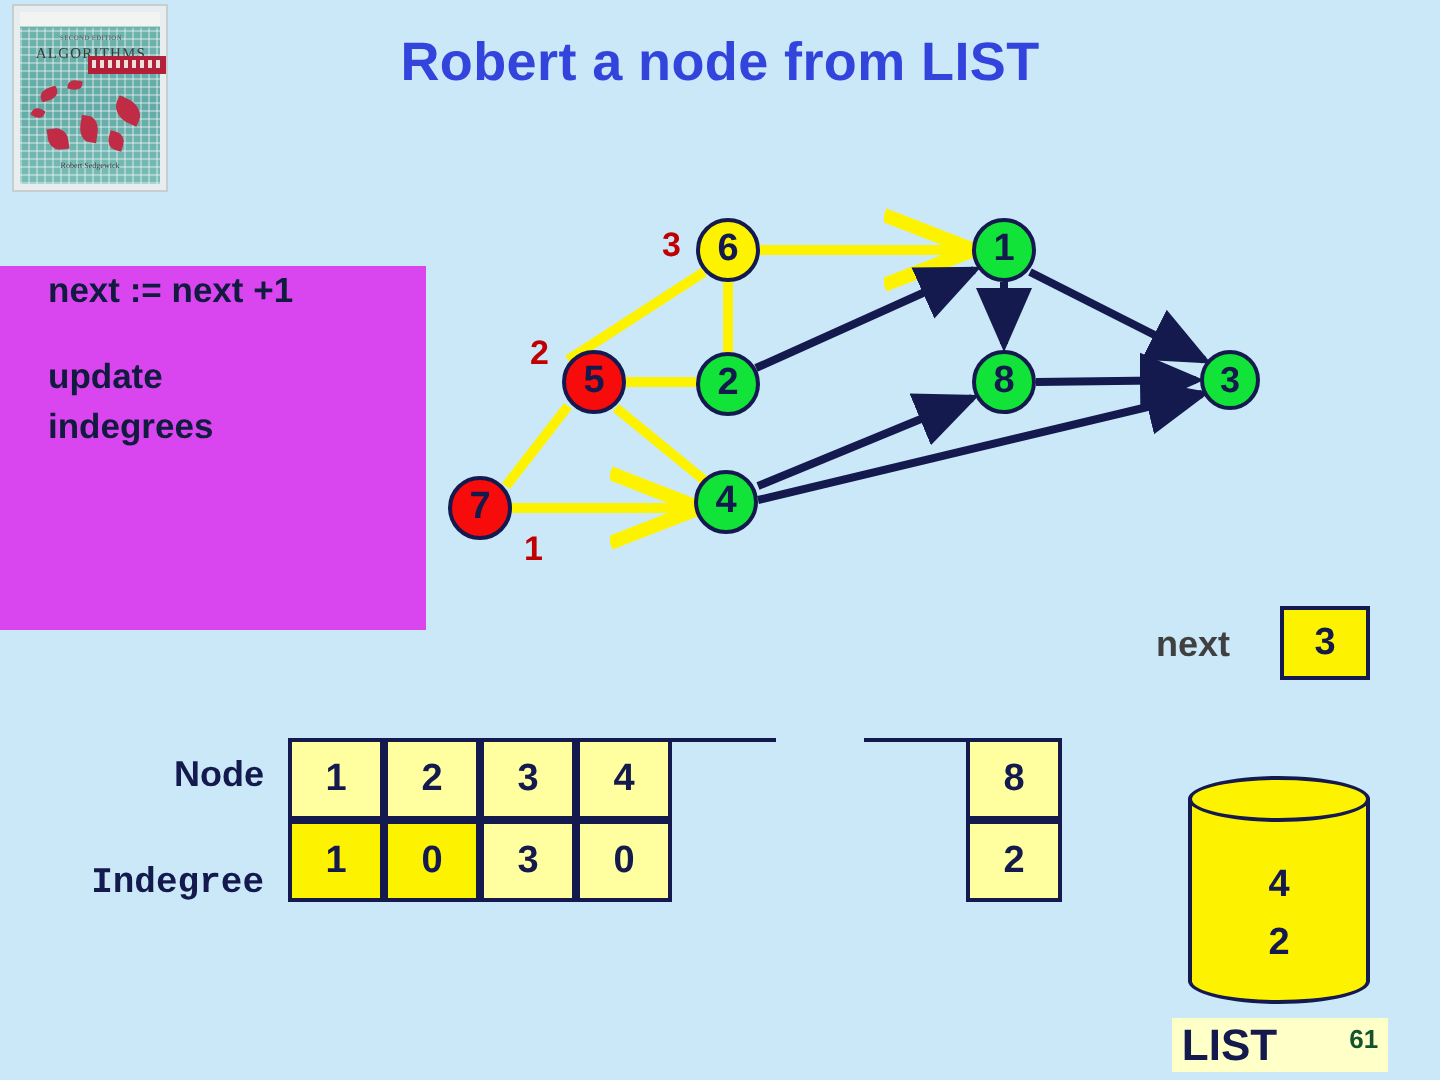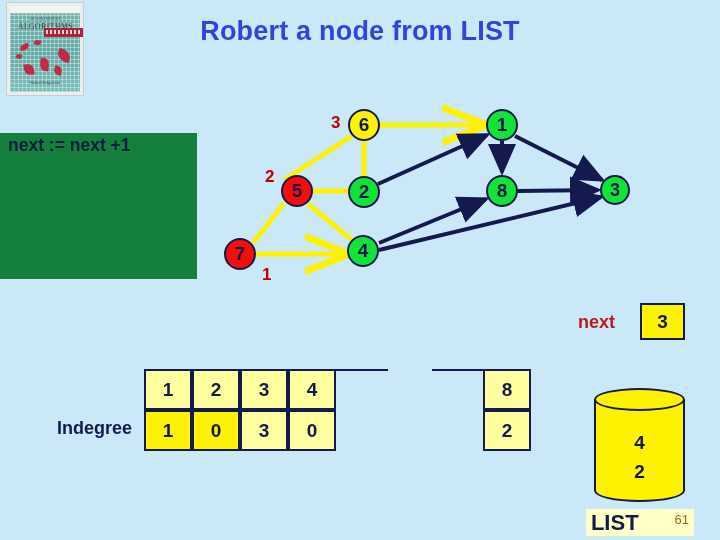--- a/index.html
+++ b/index.html
@@ -59,22 +59,23 @@
 
   
   #title{
     left:0;top:16px;width:720px;text-align:center;
     color:#3344dd;font-size:27px;font-weight:bold;
     letter-spacing:.2px;
   }
 
   
   #codebox{
-    left:0;top:133px;width:197px;height:146px;
-    background:#15803d;
+    left:0;top:133px;width:197px;height:182px;
+    background:#d946ef;
+    padding-left:16px;
   }
   #codebox .ln{
     color:#111a3f;font-size:17.5px;font-weight:bold;
     margin-left:8px;line-height:25px;white-space:pre;
   }
   #codebox .gap{height:18px;}
 
   
   #graph{left:0;top:0;width:720px;height:340px;}
   .node{
@@ -89,21 +90,21 @@
   .n-green{background:#12e338;}
   .n-red{background:#f80b0b;}
   .n-yellow{background:#fdf300;}
   .nlabel{
     position:absolute;color:#c00000;font-weight:bold;font-size:17px;z-index:6;
   }
 
   
   #nextrow{left:578px;top:303px;width:110px;height:38px;}
   #nextrow .lbl{
-    position:absolute;left:0;top:9px;color:#b91c1c;font-size:18px;font-weight:bold;
+    position:absolute;left:0;top:9px;color:#404040;font-size:18px;font-weight:bold;
   }
   #nextbox{
     position:absolute;left:62px;top:0;width:45px;height:37px;
     background:#fdf300;border:2px solid #14194e;box-sizing:border-box;
     text-align:center;line-height:33px;font-size:19px;font-weight:bold;color:#14194e;
   }
 
   
   #table{left:0;top:360px;width:560px;height:100px;}
   #table .rowlbl{
@@ -144,21 +145,21 @@
     font-size:19px;font-weight:bold;color:#14194e;z-index:3;
   }
   #listlbl{
     left:586px;top:509px;width:108px;height:27px;background:#ffffc8;
     text-align:center;
   }
   #listlbl .t{
     color:#14194e;font-size:22px;font-weight:bold;line-height:27px;
   }
   #listlbl .pg{
-    color:#a16207;font-size:13px;font-weight:normal;vertical-align:super;margin-left:36px;
+    color:#14532d;font-size:13px;font-weight:bold;vertical-align:super;margin-left:36px;
   }
 </style>
 </head>
 <body>
 
 <div class="abs" id="logo">
   <div class="cover">
     <div class="grid"></div>
     <div class="tt">
       <small>SECOND EDITION</small>
@@ -176,20 +177,22 @@
     <div class="sh s7"></div>
     <div class="auth">Robert Sedgewick</div>
   </div>
 </div>
 
 <div class="abs" id="title">Robert a node from LIST</div>
 
 <div class="abs" id="codebox">
   <div class="ln">next := next +1</div>
   <div class="gap"></div>
+  <div class="ln">update</div>
+  <div class="ln">indegrees</div>
   <div class="gap"></div>
 </div>
 
 <div class="abs" id="graph">
   <svg width="720" height="340" style="position:absolute;left:0;top:0">
     <defs>
       <marker id="ay" markerWidth="9" markerHeight="9" refX="8" refY="4.5" orient="auto">
         <path d="M0,1 L9,4.5 L0,8" fill="none" stroke="#fdf300" stroke-width="1.4"></path>
       </marker>
       <marker id="an" markerWidth="8" markerHeight="8" refX="7" refY="4" orient="auto">
@@ -246,21 +249,22 @@
   <div class="nlabel" style="left:265px;top:167px;">2</div>
   <div class="nlabel" style="left:262px;top:265px;">1</div>
 </div>
 
 <div class="abs" id="nextrow">
   <div class="lbl">next</div>
   <div id="nextbox">3</div>
 </div>
 
 <div class="abs" id="table">
-  <div class="rowlbl" style="top:58px;">Indegree</div>
+  <div class="rowlbl" style="top:17px;">Node</div>
+  <div class="rowlbl" style="top:72px;font-family:Liberation Mono, monospace;">Indegree</div>
 
   <div class="cell" style="left:144px;top:9px;">1</div>
   <div class="cell" style="left:192px;top:9px;">2</div>
   <div class="cell" style="left:240px;top:9px;">3</div>
   <div class="cell" style="left:288px;top:9px;">4</div>
   <div class="cell" style="left:483px;top:9px;">8</div>
 
   <div class="cell hl" style="left:144px;top:50px;">1</div>
   <div class="cell hl" style="left:192px;top:50px;">0</div>
   <div class="cell" style="left:240px;top:50px;">3</div>

